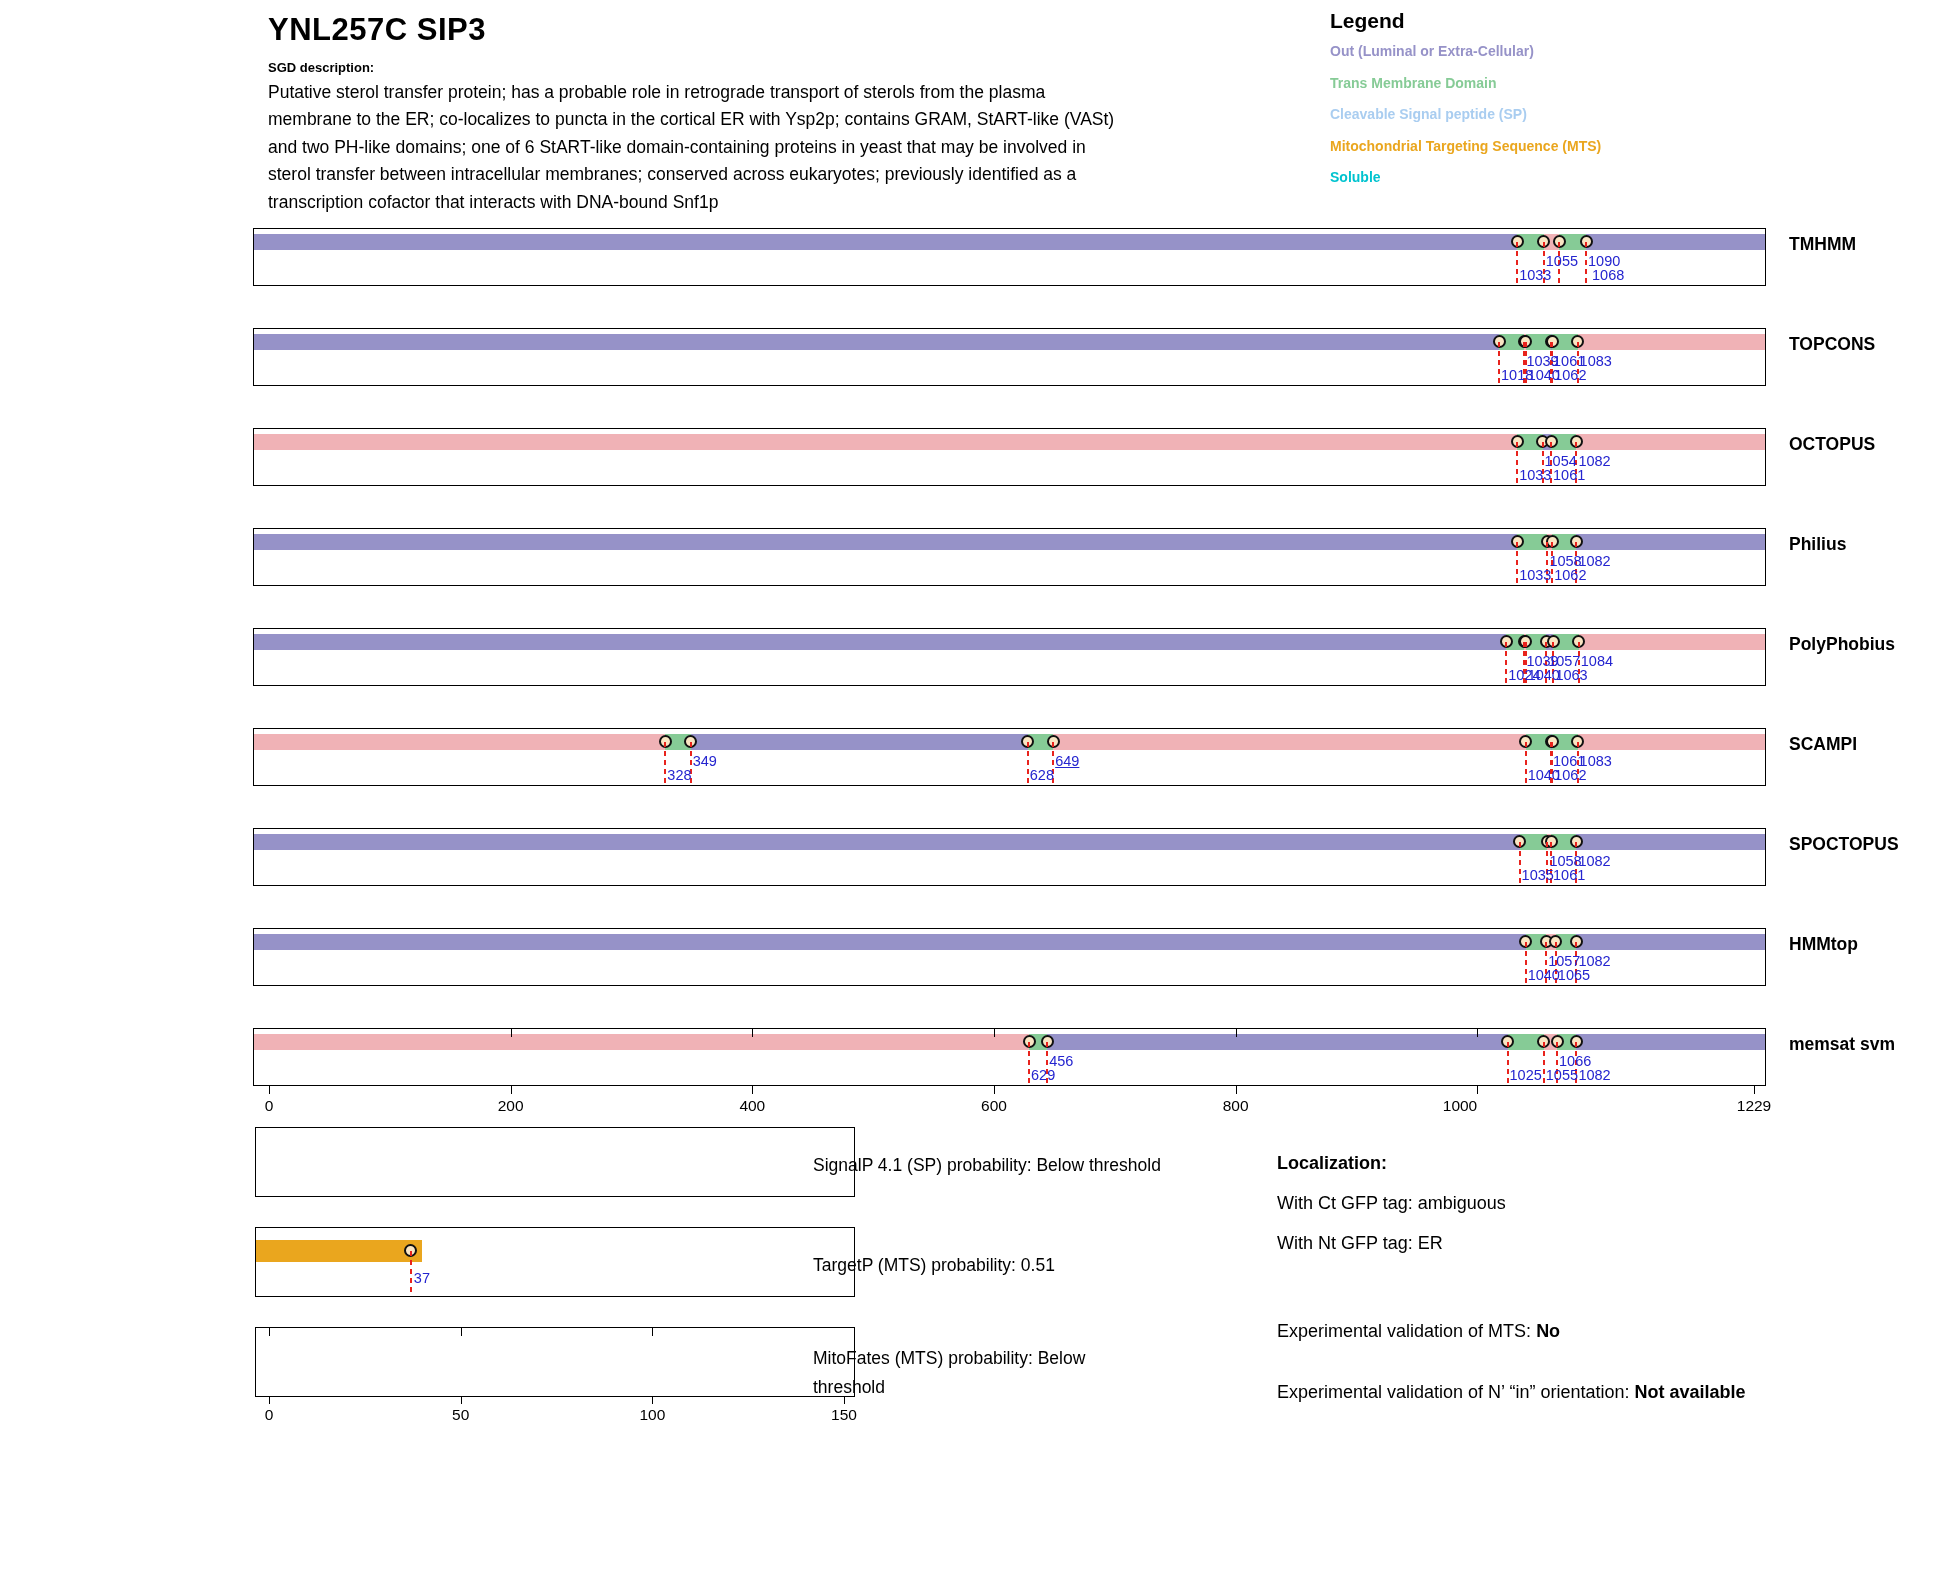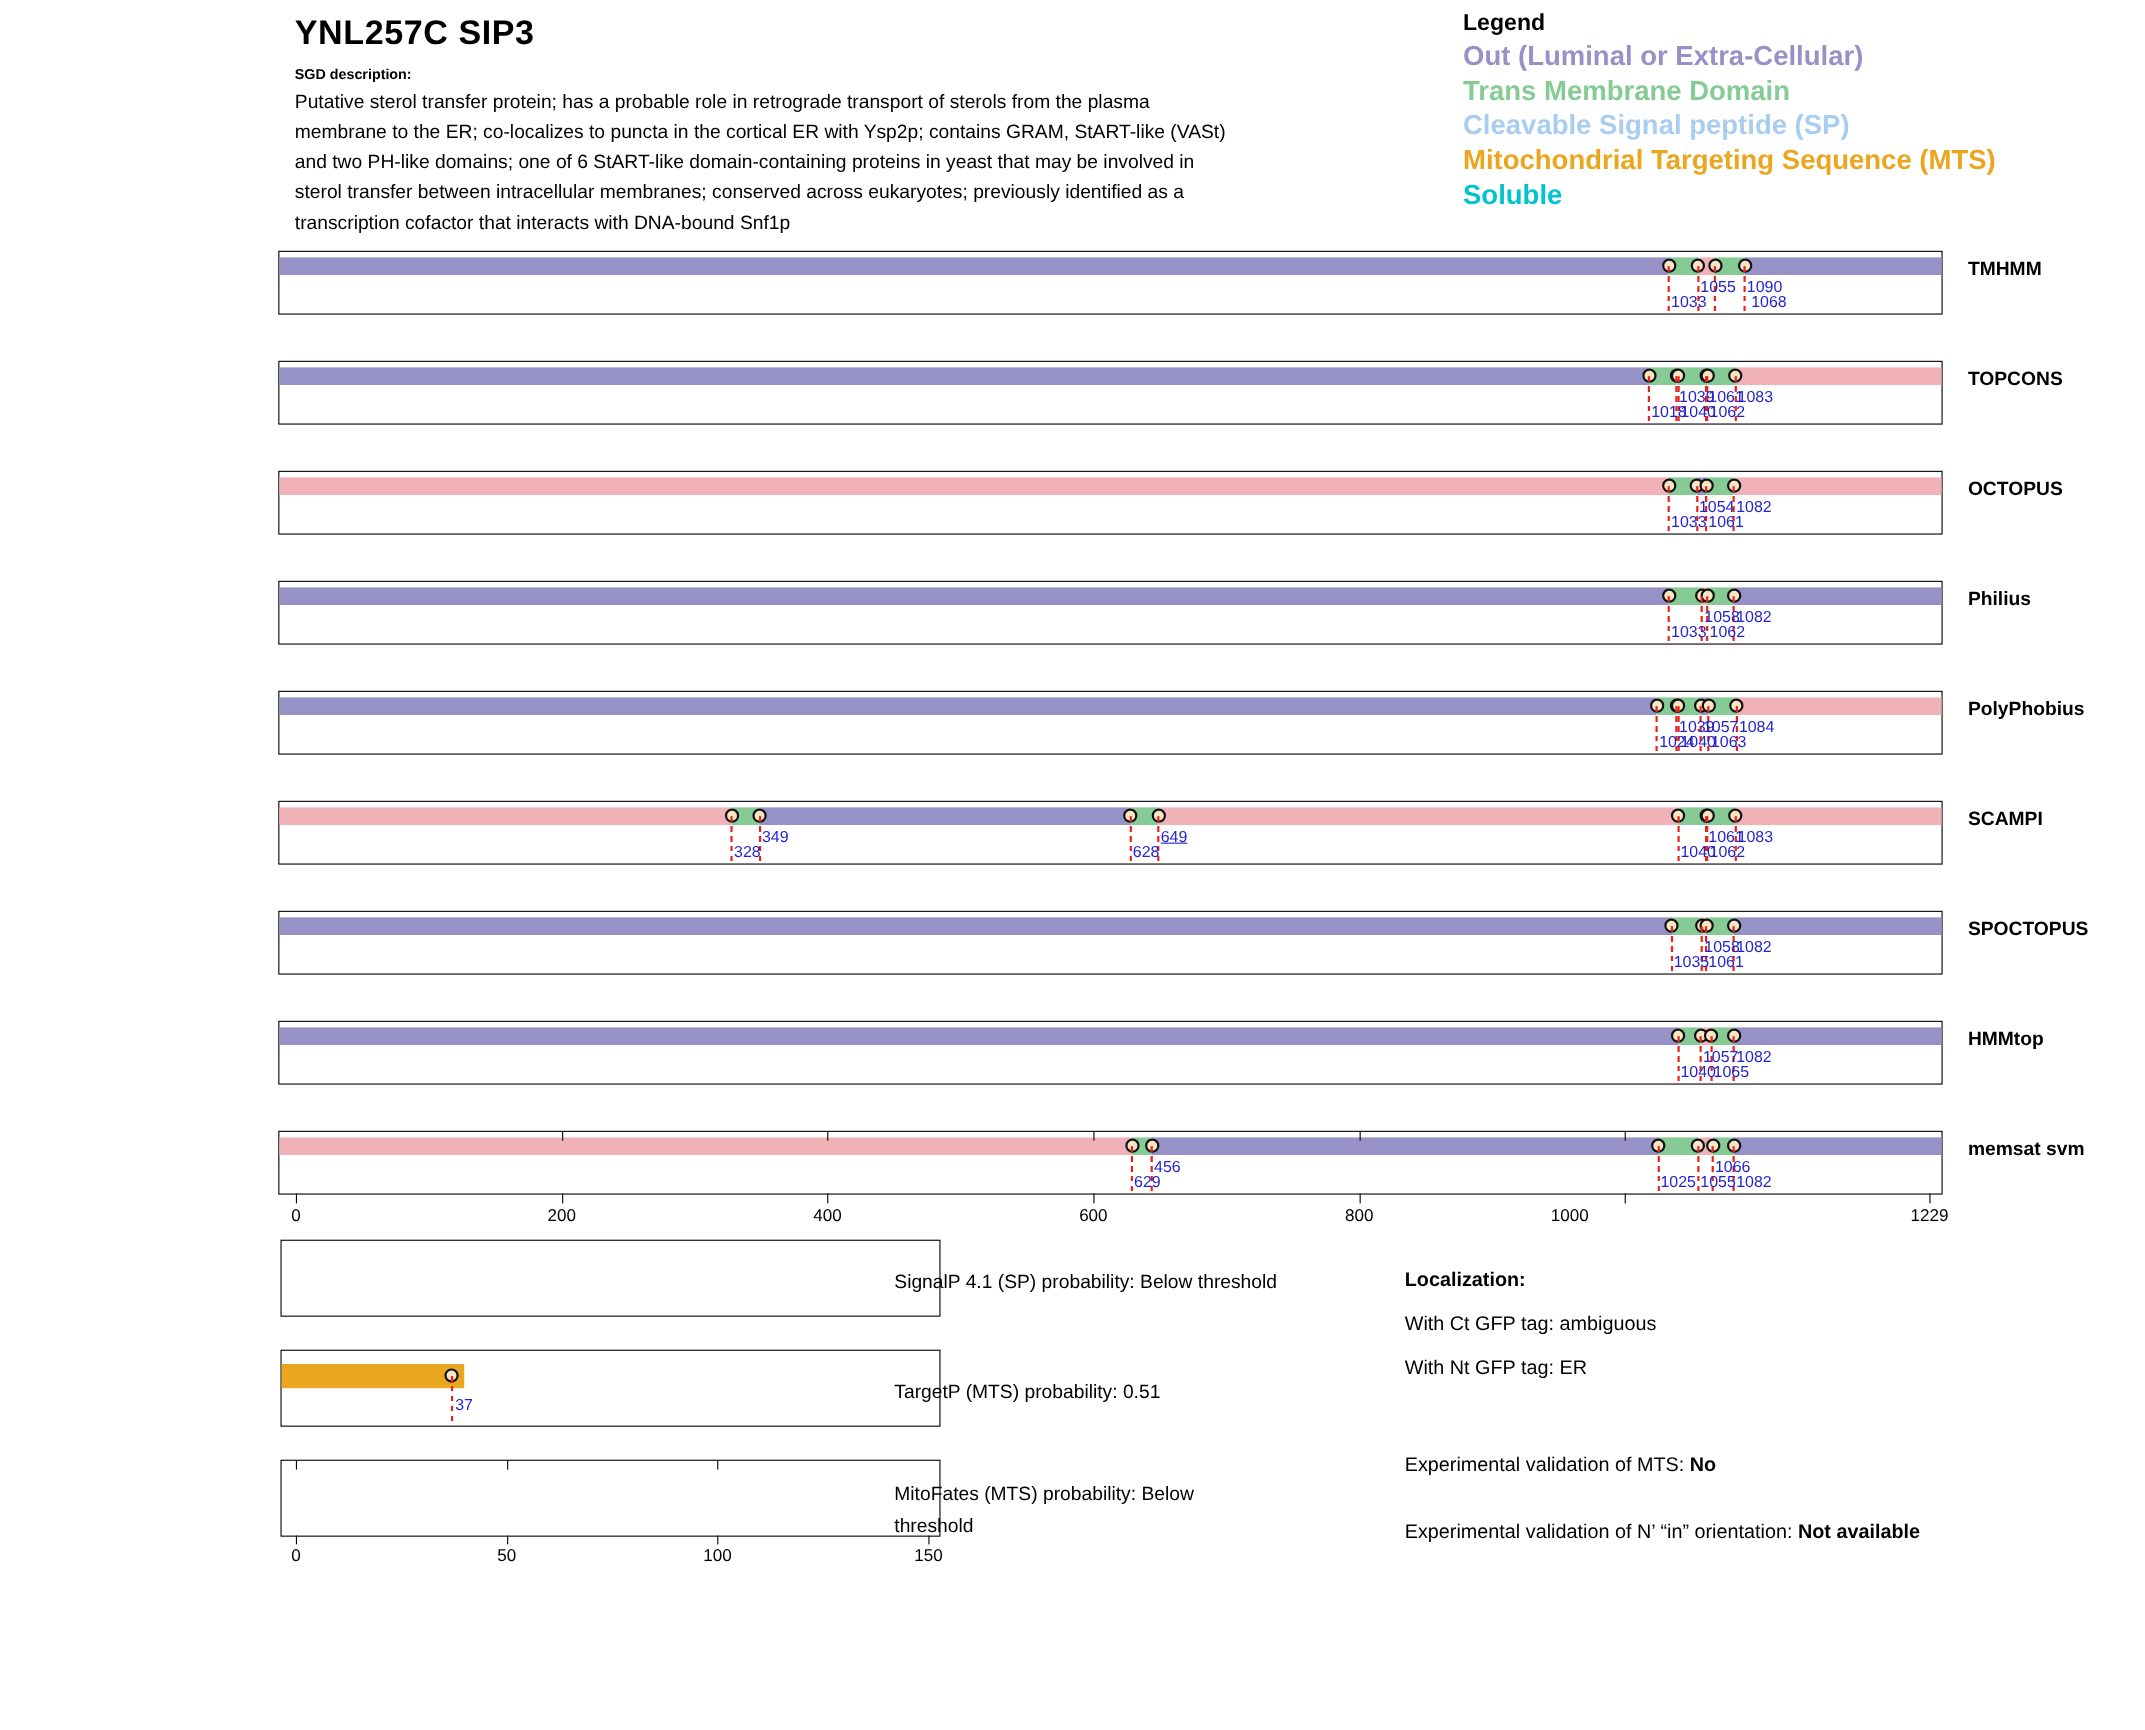--- a/index.html
+++ b/index.html
@@ -5,21 +5,21 @@
   html,body{margin:0;padding:0;}
   body{
     width:1950px;height:1573px;position:relative;background:#fff;
     font-family:"Liberation Sans", sans-serif;color:#000;overflow:hidden;
   }
   #title{position:absolute;left:268px;top:12px;font-size:31px;font-weight:bold;letter-spacing:.5px;}
   #sgd-label{position:absolute;left:268px;top:60px;font-size:13px;font-weight:bold;}
   #sgd-desc{position:absolute;left:268px;top:79px;font-size:17.5px;line-height:27.4px;white-space:pre-line;width:1120px;}
   #legend{position:absolute;left:1330px;top:6px;}
   .legend-title{font-size:21px;font-weight:bold;line-height:30px;}
-  .legend-item{font-size:25px;font-weight:bold;line-height:31.5px;white-space:nowrap;}
+  .legend-item{font-size:14px;font-weight:bold;line-height:31.5px;white-space:nowrap;}
   
   .track{position:absolute;left:253px;width:1511px;height:56px;border:1px solid #000;background:#fff;}
   .seg{position:absolute;top:5px;height:16px;}
   .circle{position:absolute;top:6px;width:13px;height:13px;border:2px solid #111;border-radius:50%;
           background:#f9e5c3;box-sizing:border-box;z-index:3;}
   .vline{position:absolute;top:13px;height:41px;width:2px;z-index:4;
          background:repeating-linear-gradient(to bottom,#e8231d 0 5px,transparent 5px 9px);}
   .mlabel{position:absolute;font-size:14.5px;color:#2424cf;white-space:nowrap;z-index:5;}
   .lt{top:24px;} .lb{top:38px;}
   .track-label{position:absolute;left:calc(100% + 24px);top:5px;font-size:17.5px;font-weight:bold;white-space:nowrap;}
@@ -288,21 +288,21 @@
       <div class="axis-label" style="left: 15px;">0</div>
       <div class="tick-bottom" style="left: 256.66px;"></div>
       <div class="axis-label" style="left: 256.66px;">200</div>
       <div class="tick-bottom" style="left: 498.32px;"></div>
       <div class="axis-label" style="left: 498.32px;">400</div>
       <div class="tick-bottom" style="left: 739.98px;"></div>
       <div class="axis-label" style="left: 739.98px;">600</div>
       <div class="tick-bottom" style="left: 981.64px;"></div>
       <div class="axis-label" style="left: 981.64px;">800</div>
       <div class="tick-bottom" style="left: 1223.3px;"></div>
-      <div class="axis-label" style="left: 1173px; text-align: right;">1000</div>
+      <div class="axis-label" style="left: 1206px; text-align: right;">1000</div>
       <div class="tick-bottom" style="left: 1500px;"></div>
       <div class="axis-label" style="left: 1500px;">1229</div>
       <div class="track-label">memsat svm</div>
     </div>
   </div>
 
 <div id="panels">
     <div class="panel" style="top: 1127px;"></div>
     <div class="panel-text" style="top: 1151px;">SignalP 4.1 (SP) probability: Below threshold</div>
     <div class="panel" style="top: 1227px;">

